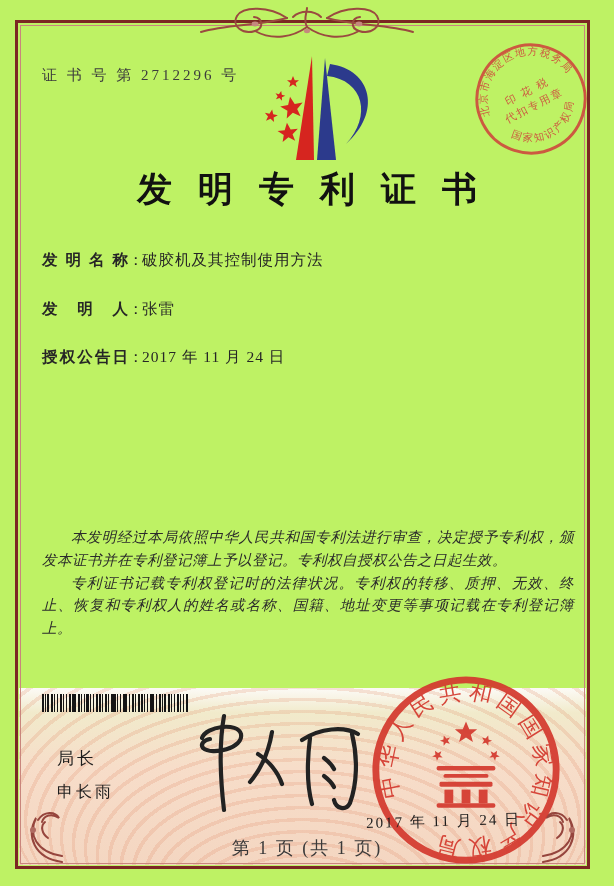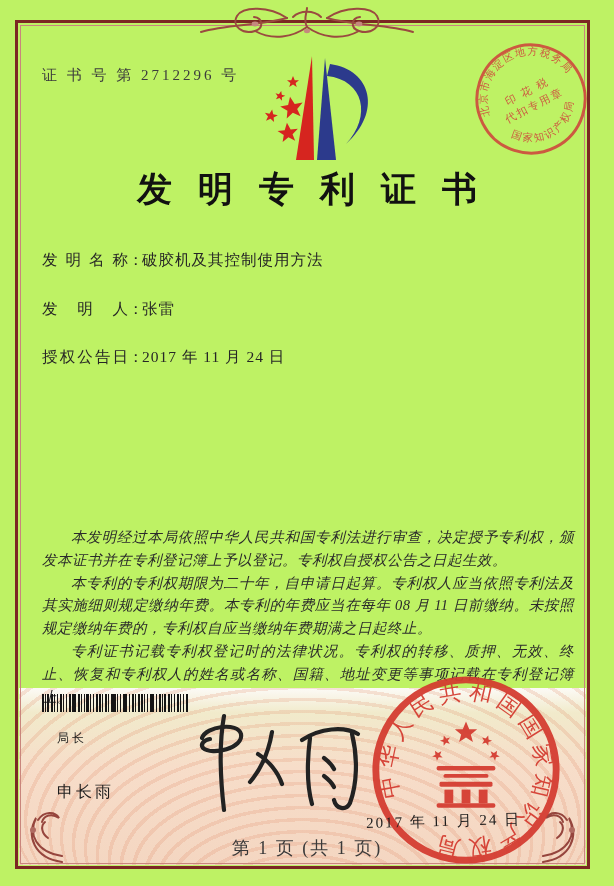--- a/index.html
+++ b/index.html
@@ -19,35 +19,35 @@
 
   .certnum{position:absolute;left:42px;top:66px;font-size:15px;letter-spacing:3px;color:#3c3c3c;}
 
   .logo{position:absolute;left:248px;top:54px;}
 
   .title{position:absolute;left:0;top:166px;width:100%;text-align:center;
     font-size:35px;font-weight:600;color:#111;letter-spacing:26px;text-indent:26px;}
 
   .fields{position:absolute;left:42px;top:250px;width:520px;font-size:15.5px;color:#262626;}
   .frow{height:48.5px;}
-  .flabel{display:inline-block;width:86px;text-align:justify;text-align-last:justify;vertical-align:top;}
+  .flabel{display:inline-block;width:86px;text-align:justify;text-align-last:justify;vertical-align:top;font-weight:bold;}
   .fcolon{display:inline-block;width:14px;}
   .fvalue{letter-spacing:1px;}
 
   .paras{position:absolute;left:42px;top:526px;width:532px;font-size:14.5px;line-height:22.8px;
     color:#2b2b2b;text-align:justify;font-style:italic;}
   .paras p{margin:0;text-indent:2em;letter-spacing:0.5px;}
 
   .barcode{position:absolute;left:42px;top:694px;width:146px;height:18px;
     background:
       repeating-linear-gradient(90deg,#151515 0 1px,transparent 1px 3px),
       repeating-linear-gradient(90deg,#151515 0 2px,transparent 2px 9px),
       repeating-linear-gradient(90deg,transparent 0 5px,#151515 5px 7px,transparent 7px 13px);}
 
-  .sig-title{position:absolute;left:57px;top:730px;font-size:12px;letter-spacing:3px;color:#1d1d1d;}
+  .sig-title{position:absolute;left:57px;top:747px;font-size:17px;letter-spacing:3px;color:#1d1d1d;}
   .sig-name{position:absolute;left:57px;top:782px;font-size:16px;letter-spacing:3px;color:#1d1d1d;}
   .signature{position:absolute;left:186px;top:710px;}
 
   .seal{position:absolute;left:368px;top:672px;opacity:0.93;}
   .seal-date{position:absolute;left:366px;top:812px;font-size:15px;color:#1c1c1c;letter-spacing:2px;transform:rotate(-1.5deg);white-space:nowrap;}
 
   .stamp{position:absolute;left:472px;top:40px;transform:rotate(-27deg);opacity:0.88;}
 
   .footer{position:absolute;left:0;top:836px;width:100%;text-align:center;font-size:18px;letter-spacing:2px;color:#3a3a3a;}
 
@@ -140,21 +140,20 @@
     <div class="frow">
       <span class="flabel">发明人</span><span class="fcolon">：</span><span class="fvalue">张雷</span>
     </div>
     <div class="frow">
       <span class="flabel">授权公告日</span><span class="fcolon">：</span><span class="fvalue">2017 年 11 月 24 日</span>
     </div>
   </div>
 
   <div class="paras">
     <p>本发明经过本局依照中华人民共和国专利法进行审查，决定授予专利权，颁发本证书并在专利登记簿上予以登记。专利权自授权公告之日起生效。</p>
-    <p>本专利的专利权期限为二十年，自申请日起算。专利权人应当依照专利法及其实施细则规定缴纳年费。本专利的年费应当在每年 08 月 11 日前缴纳。未按照规定缴纳年费的，专利权自应当缴纳年费期满之日起终止。</p>
     <p>专利证书记载专利权登记时的法律状况。专利权的转移、质押、无效、终止、恢复和专利权人的姓名或名称、国籍、地址变更等事项记载在专利登记簿上。</p>
   </div>
 
   <div class="barcode"></div>
 
   <div class="sig-title">局长</div>
   <div class="sig-name">申长雨</div>
 
   <svg class="signature" width="190" height="105" viewBox="0 0 190 105">
     <g stroke="#222" stroke-width="4.2" fill="none" stroke-linecap="round">

